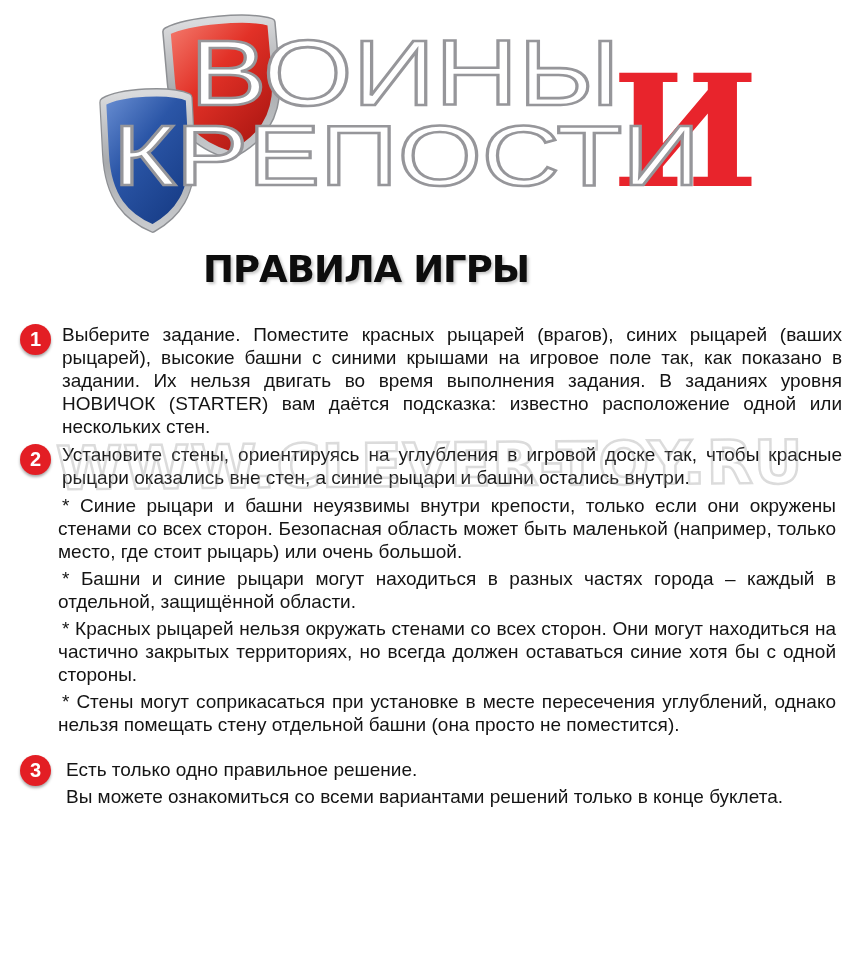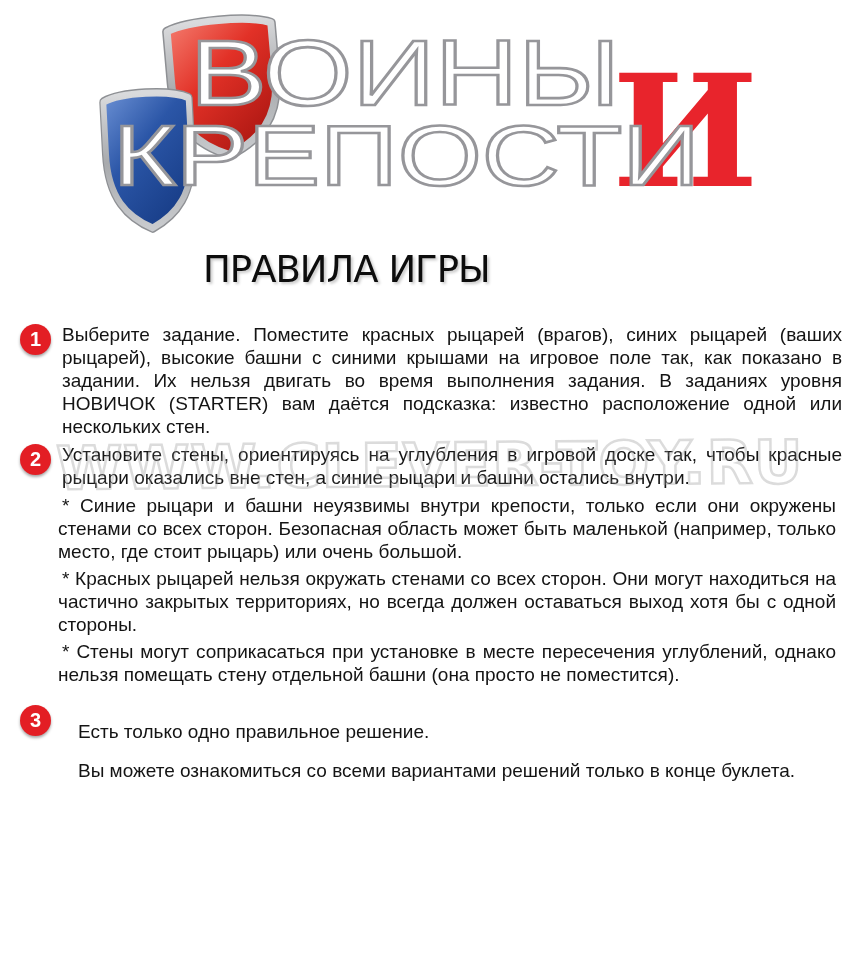--- a/index.html
+++ b/index.html
@@ -24,21 +24,21 @@
     font-family:"DejaVu Serif",serif;
     font-weight:bold;
     fill:#e8242c;
   }
   
   .page-title{
     position:absolute;
     left:203px;top:248px;
     margin:0;
     font-family:"DejaVu Sans",sans-serif;
-    font-weight:normal;
+    font-weight:bold;
     font-size:37px;
     letter-spacing:-1px;
     color:#0d0d0d;
     text-shadow:2px 2px 3px rgba(0,0,0,0.22);
     white-space:nowrap;
     text-align:center;
   }
   
   .watermark{
     position:absolute;
@@ -80,21 +80,21 @@
     font-size:20px;
     line-height:31px;
     text-align:center;
     box-shadow:0 2px 3px rgba(0,0,0,0.35);
     margin-top:1px;
   }
   .rule-text{
     width:780px;
     text-align:justify;
   }
-  .rule-line{margin:16px;}
+  .rule-line{margin:4px;}
   .sub-points{margin:2px 0 18px 0;}
   .sub{
     margin:0 0 4px 38px;
     width:778px;
     text-indent:4px;
     text-align:justify;
   }
 </style>
 </head>
 <body>
@@ -148,21 +148,22 @@
       <div class="rule-text">Выберите задание. Поместите красных рыцарей (врагов), синих рыцарей (ваших рыцарей), высокие башни с синими крышами на игровое поле так, как показано в задании. Их нельзя двигать во время выполнения задания. В заданиях уровня НОВИЧОК (STARTER) вам даётся подсказка: известно расположение одной или нескольких стен.</div>
     </div>
 
     <div class="rule-item">
       <div class="badge">2</div>
       <div class="rule-text">Установите стены, ориентируясь на углубления в игровой доске так, чтобы красные рыцари оказались вне стен, а синие рыцари и башни остались внутри.</div>
     </div>
 
     <div class="sub-points">
       <p class="sub">* Синие рыцари и башни неуязвимы внутри крепости, только если они окружены стенами со всех сторон. Безопасная область может быть маленькой (например, только место, где стоит рыцарь) или очень большой.</p>
-      <p class="sub">* Красных рыцарей нельзя окружать стенами со всех сторон. Они могут находиться на частично закрытых территориях, но всегда должен оставаться выход хотя бы с одной стороны.</p>
+      <p class="sub">* Башни и синие рыцари могут находиться в разных частях города – каждый в отдельной, защищённой области.</p>
+      <p class="sub">* Красных рыцарей нельзя окружать стенами со всех сторон. Они могут находиться на частично закрытых территориях, но всегда должен оставаться синие хотя бы с одной стороны.</p>
       <p class="sub">* Стены могут соприкасаться при установке в месте пересечения углублений, однако нельзя помещать стену отдельной башни (она просто не поместится).</p>
     </div>
 
     <div class="rule-item">
       <div class="badge">3</div>
       <div class="rule-text">
         <p class="rule-line">Есть только одно правильное решение.</p>
         <p class="rule-line">Вы можете ознакомиться со всеми вариантами решений только в конце буклета.</p>
       </div>
     </div>

